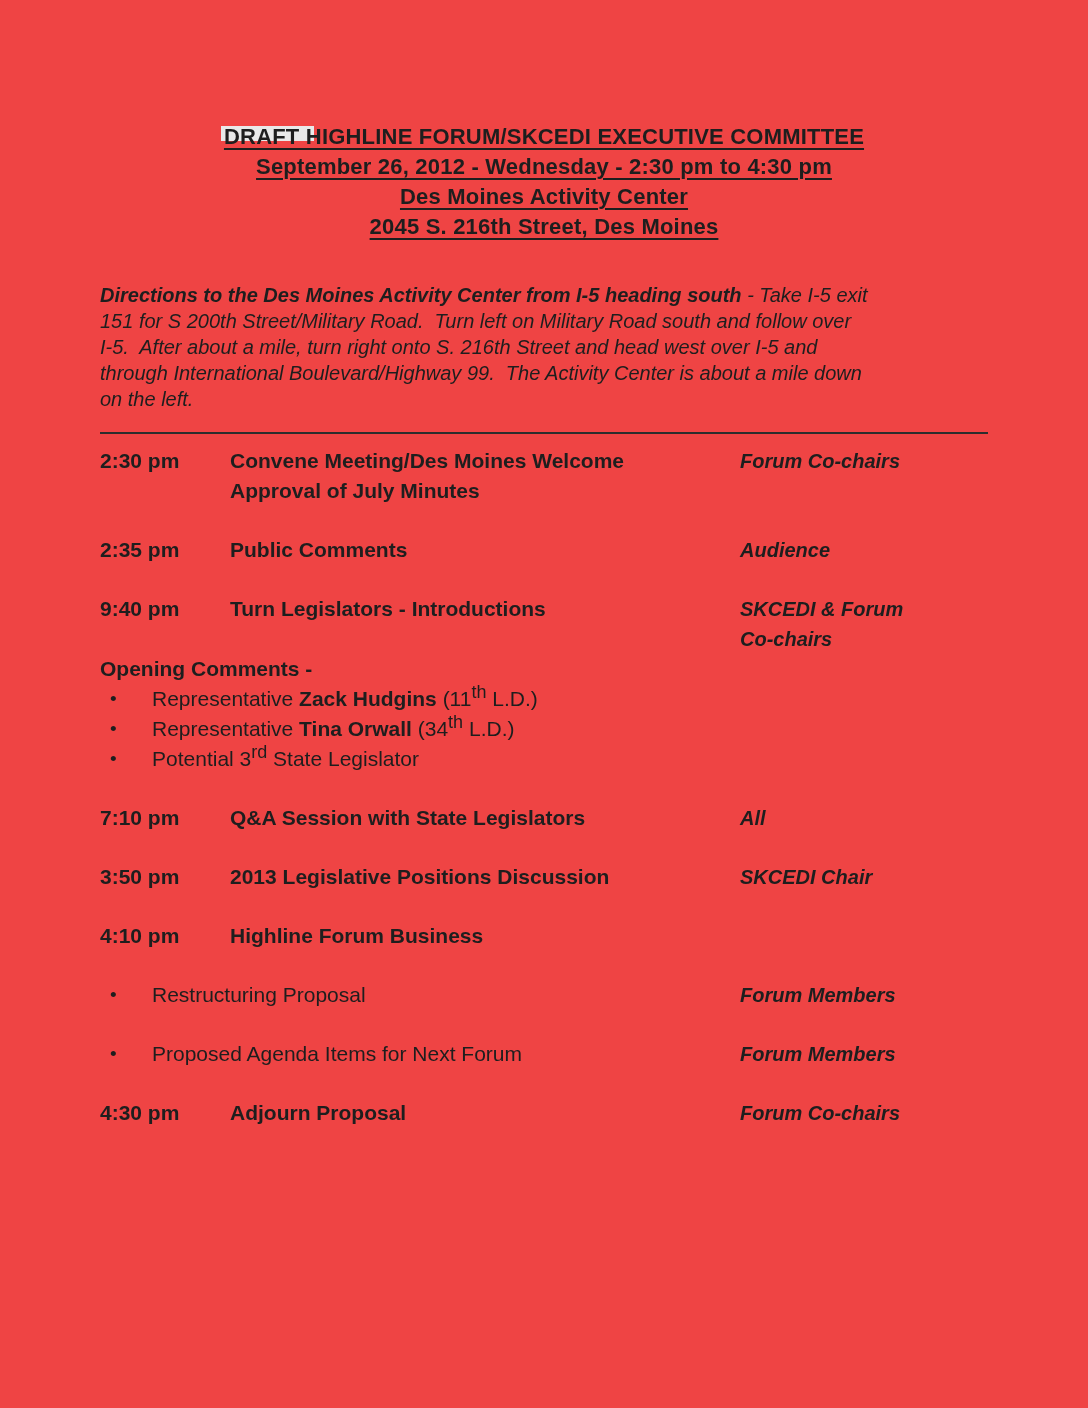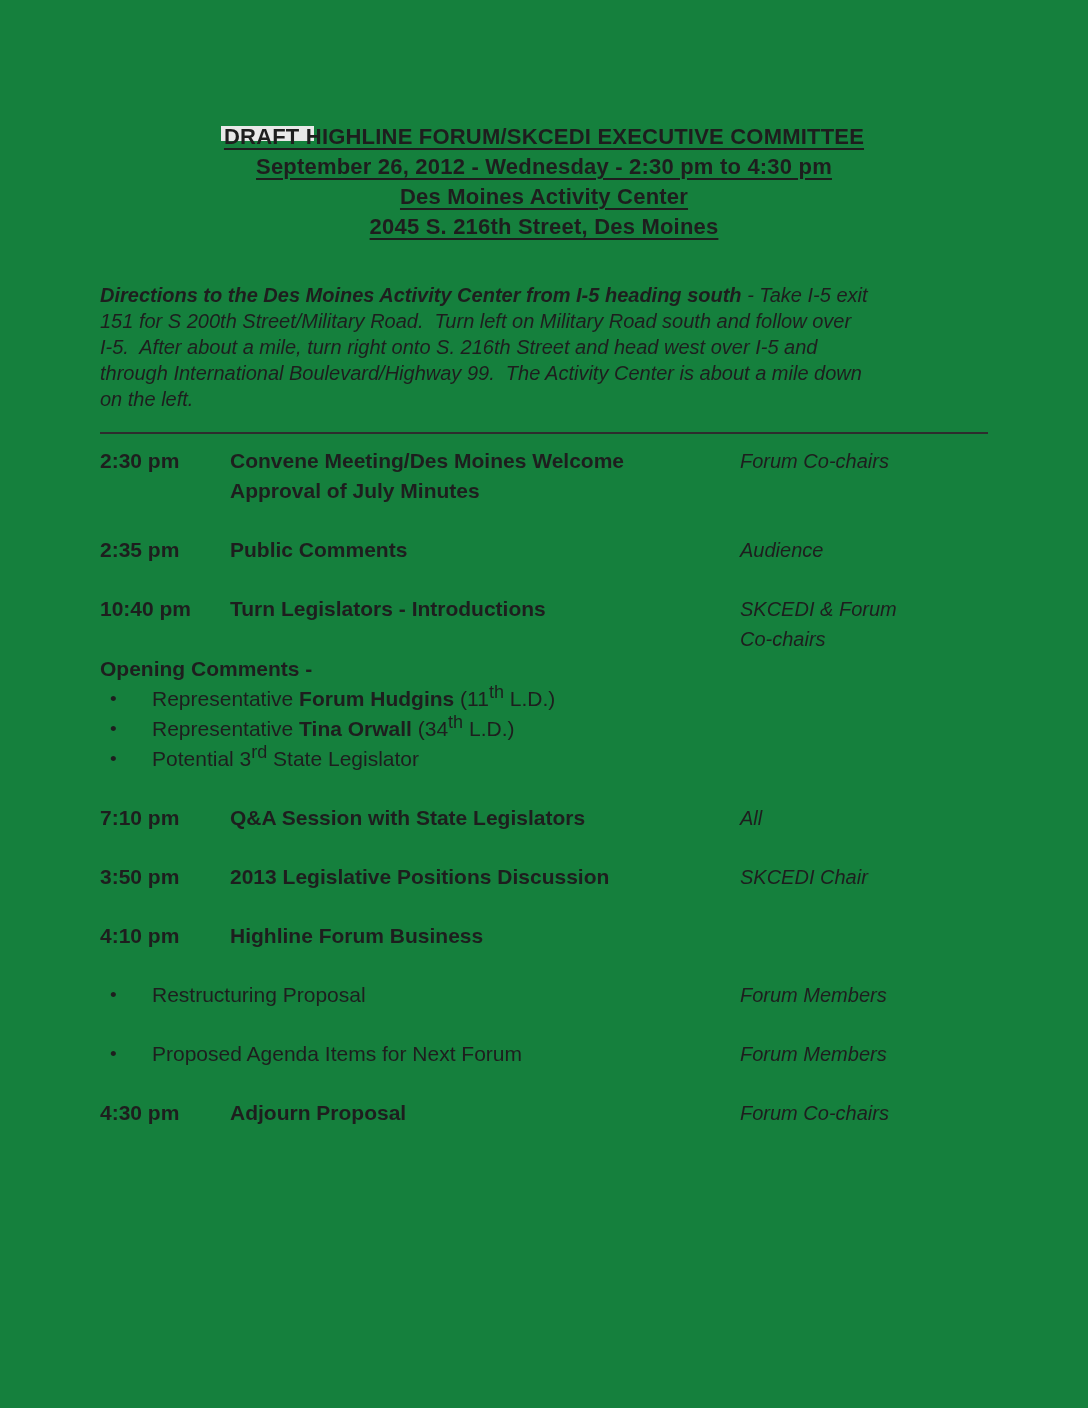--- a/index.html
+++ b/index.html
@@ -1,21 +1,21 @@
 <!DOCTYPE html>
 <html><head>
 <meta charset="utf-8">
 <style>
   html, body { margin: 0; padding: 0; }
   body { background: #ffffff; }
   .page {
     position: relative;
     width: 1088px;
     height: 1408px;
-    background: #15803d;
+    background: #ef4444;
     font-family: "Liberation Sans", sans-serif;
     color: #1e1e1e;
     overflow: hidden;
   }
   .scan-artifact {
     position: absolute;
     left: 221px;
     top: 126px;
     width: 93px;
     height: 15px;
@@ -62,21 +62,21 @@
     grid-template-columns: 130px 510px 1fr;
     margin-bottom: 29px;
     font-size: 21px;
     line-height: 30px;
   }
   .row.tight { margin-bottom: 0; }
   .time  { font-weight: 700; }
   .topic { font-weight: 700; white-space: pre-line; }
   .who   {
     font-style: italic;
-    font-weight: 400;
+    font-weight: 700;
     font-size: 20px;
     white-space: pre-line;
   }
   .section-head {
     font-weight: 700;
     font-size: 21px;
     line-height: 30px;
   }
   .bullet-row {
     display: grid;
@@ -124,31 +124,31 @@
         <div class="who">Forum Co-chairs</div>
       </div>
 
       <div class="row">
         <div class="time">2:35 pm</div>
         <div class="topic">Public Comments</div>
         <div class="who">Audience</div>
       </div>
 
       <div class="row tight">
-        <div class="time">10:40 pm</div>
+        <div class="time">9:40 pm</div>
         <div class="topic">Turn Legislators - Introductions</div>
         <div class="who">SKCEDI &amp; Forum
 Co-chairs</div>
       </div>
 
       <div class="section-head">Opening Comments -</div>
 
       <div class="bullet-row">
         <div class="bullet-glyph">•</div>
-        <div class="bullet-text"><span>Representative </span><span style="font-weight: 700;">Forum Hudgins</span><span> (11</span><sup>th</sup><span> L.D.)</span></div>
+        <div class="bullet-text"><span>Representative </span><span style="font-weight: 700;">Zack Hudgins</span><span> (11</span><sup>th</sup><span> L.D.)</span></div>
         <div class="who"></div>
       </div>
 
       <div class="bullet-row">
         <div class="bullet-glyph">•</div>
         <div class="bullet-text"><span>Representative </span><span style="font-weight: 700;">Tina Orwall</span><span> (34</span><sup>th</sup><span> L.D.)</span></div>
         <div class="who"></div>
       </div>
 
       <div class="bullet-row spaced">

